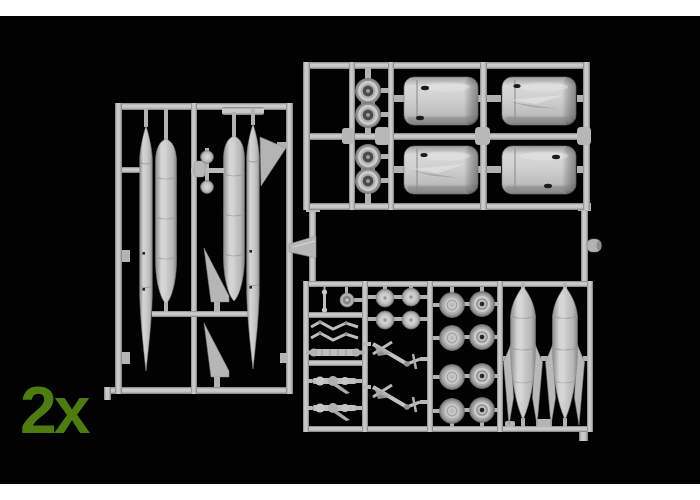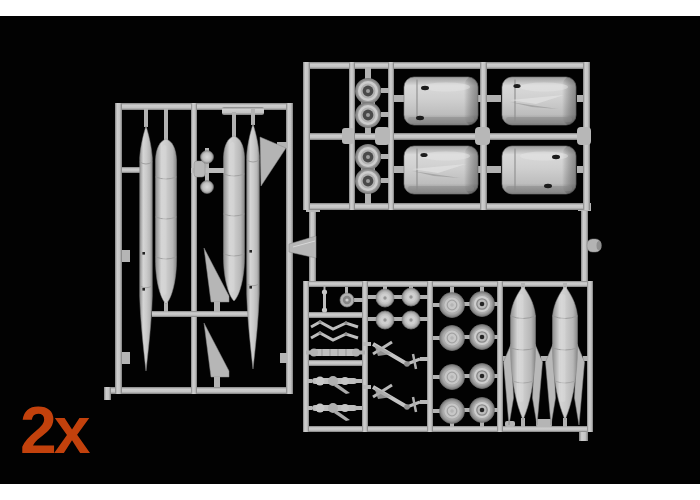--- a/index.html
+++ b/index.html
@@ -1,21 +1,21 @@
 <!DOCTYPE html>
 <html><head>
 <meta charset="utf-8">
 <style>
   html,body{margin:0;padding:0;background:#222;}
   .stage{position:relative;width:700px;height:500px;background:#ffffff;overflow:hidden;
          font-family:"Liberation Sans", sans-serif;}
   .photo-svg{position:absolute;left:0;top:0;width:700px;height:500px;display:block;}
-  .qty-label{position:absolute;left:20px;top:402px;z-index:2;
+  .qty-label{position:absolute;left:20px;top:382px;z-index:2;
              font-weight:bold;font-size:66px;line-height:0.86;letter-spacing:-3px;
-             color:#c2410c;}
+             color:#4d7c0f;}
 </style>
 </head>
 <body>
 
 <div class="stage">
 
   <div class="qty-label">2x</div>
 
   <svg class="photo-svg" viewBox="0 0 700 500">
     <defs>

